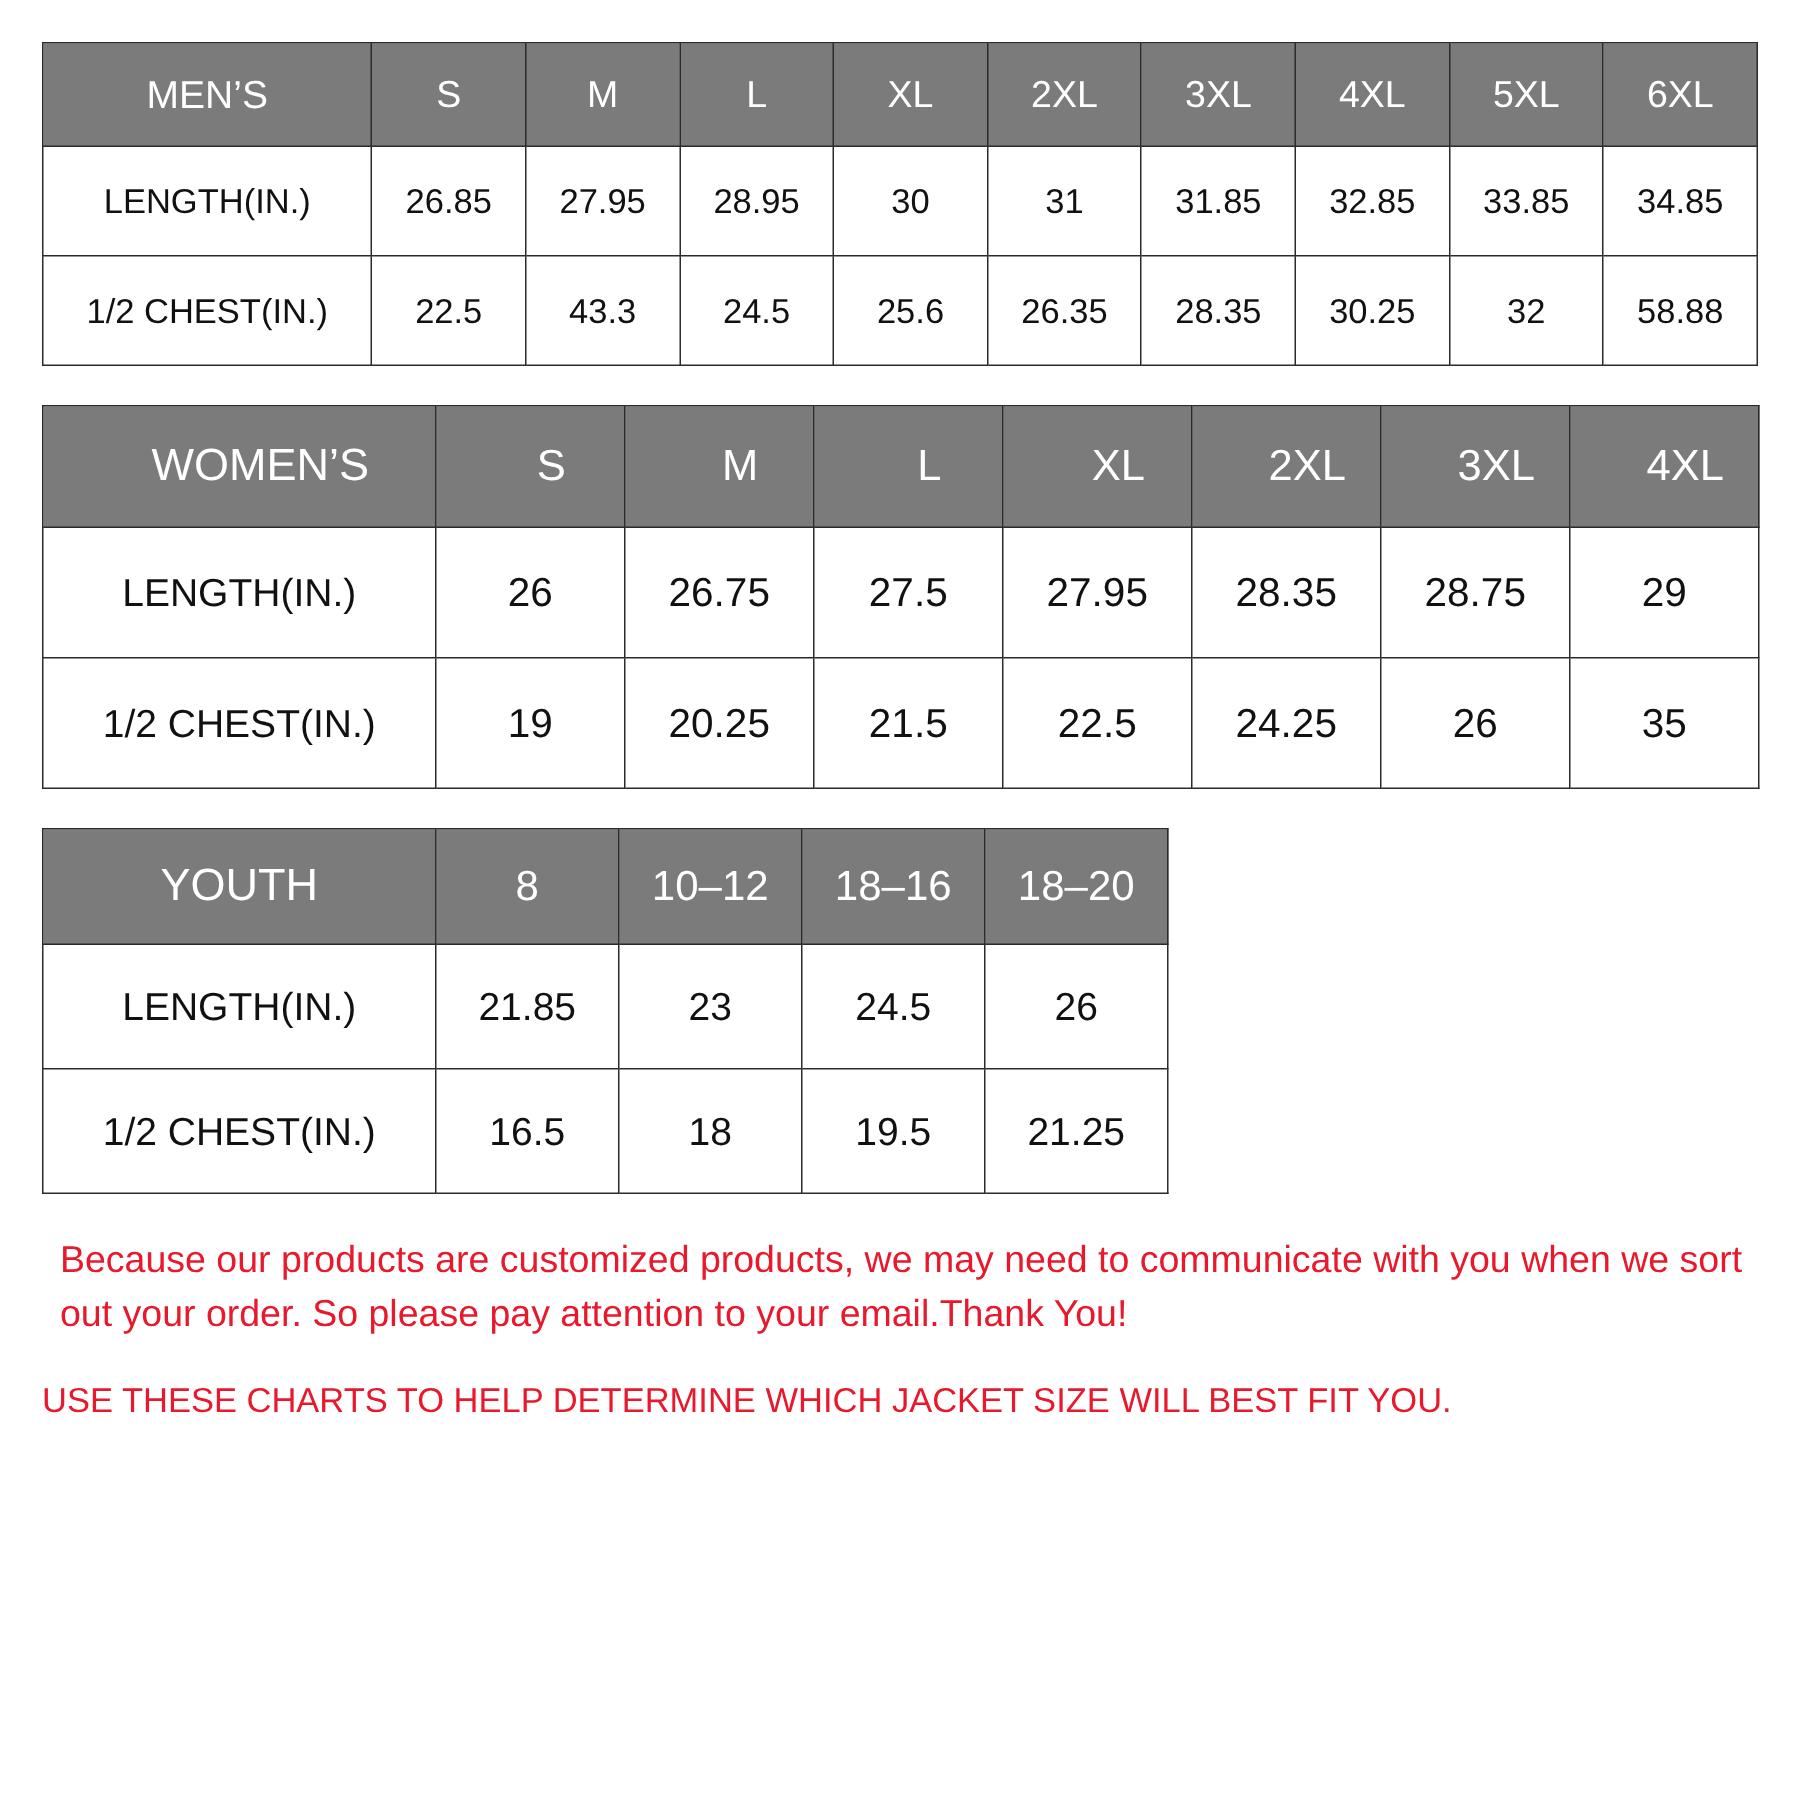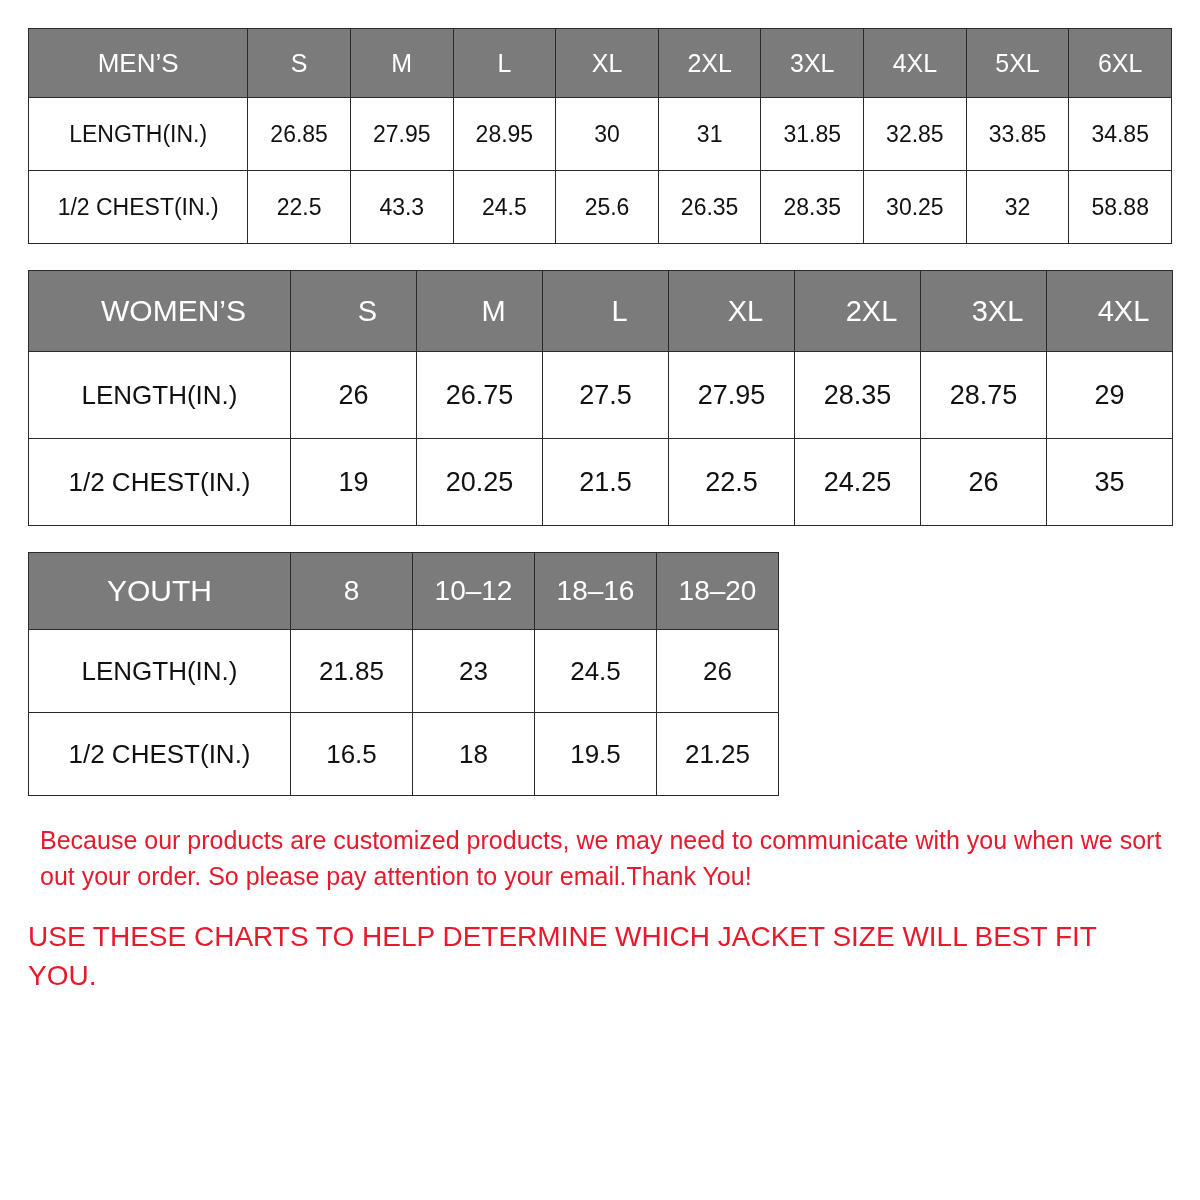--- a/index.html
+++ b/index.html
@@ -89,21 +89,21 @@
   
   .note-bottom {
     color: #e8192c;
     font-size: 25px;
     line-height: 1.45;
     margin: 8px 0 0 12px;
     max-width: 1130px;
   }
   .note-bottom-2 {
     color: #e8192c;
-    font-size: 28px;
+    font-size: 23px;
     line-height: 1.4;
     margin: 22px 0 0 0;
     max-width: 1130px;
   }
 </style>
 </head>
 <body>
 
 <div class="page">
 

